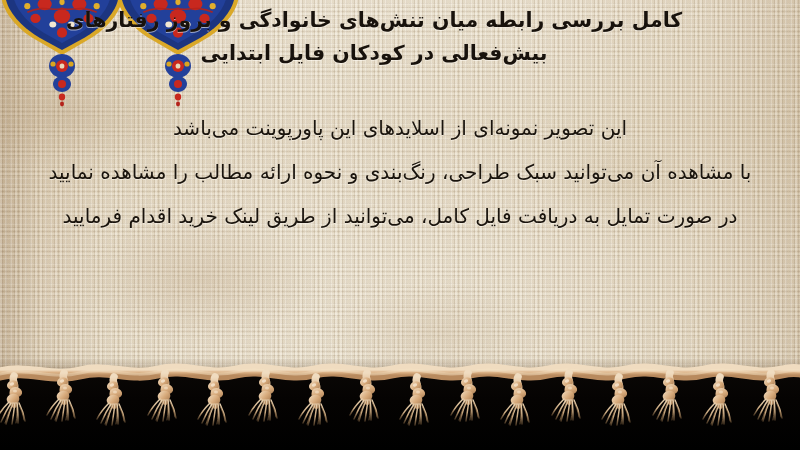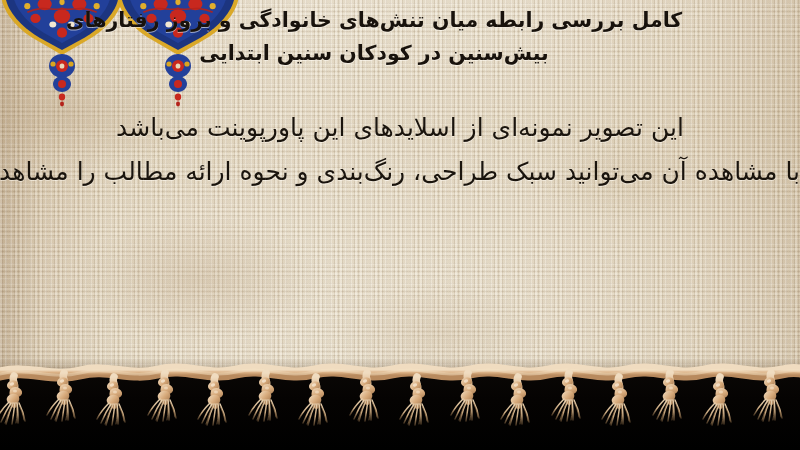--- a/index.html
+++ b/index.html
@@ -90,21 +90,21 @@
     direction:rtl;
   }
   .title-line.l1{ padding-right:52px; }
   .title-line.l2{ padding-right:52px; }
 
   .body-block{
     position:absolute;top:106px;left:0;width:800px;text-align:center;
   }
   .body-line{
     color:#1a140d;
-    font-size:25px;
+    font-size:20px;
     line-height:44px;
     white-space:nowrap;
     direction:rtl;
     text-shadow:0 1px 0 rgba(255,252,244,.5);
   }
 
   
   .fringe-zone{
     position:absolute;left:0;bottom:0;width:800px;height:92px;
   }
@@ -202,26 +202,27 @@
     <g transform="translate(62,66)">
       <use href="#pendant"></use>
     </g>
     <g transform="translate(178,66)">
       <use href="#pendant"></use>
     </g>
   </svg>
 
   <div class="title-block">
     <div class="title-line l1">کامل بررسی رابطه میان تنش‌های خانوادگی و بروز رفتارهای</div>
-    <div class="title-line l2">بیش‌سنین در کودکان سنین ابتدایی</div>
+    <div class="title-line l2">بیش‌فعالی در کودکان فایل ابتدایی</div>
   </div>
 
   <div class="body-block">
     <div class="body-line">این تصویر نمونه‌ای از اسلایدهای این پاورپوینت می‌باشد</div>
     <div class="body-line">با مشاهده آن می‌توانید سبک طراحی، رنگ‌بندی و نحوه ارائه مطالب را مشاهده نمایید</div>
+    <div class="body-line">در صورت تمایل به دریافت فایل کامل، می‌توانید از طریق لینک خرید اقدام فرمایید</div>
   </div>
 
   <div class="fringe-zone">
     <div class="shadowline"></div>
     <div class="black-field"></div>
 
     <svg width="800" height="92" viewBox="0 0 800 92" style="position:absolute;left:0;top:0;">
       <defs>
         <linearGradient id="cordg" x1="0" y1="0" x2="0" y2="1">
           <stop offset="0%" stop-color="#f0dcc0"></stop>

